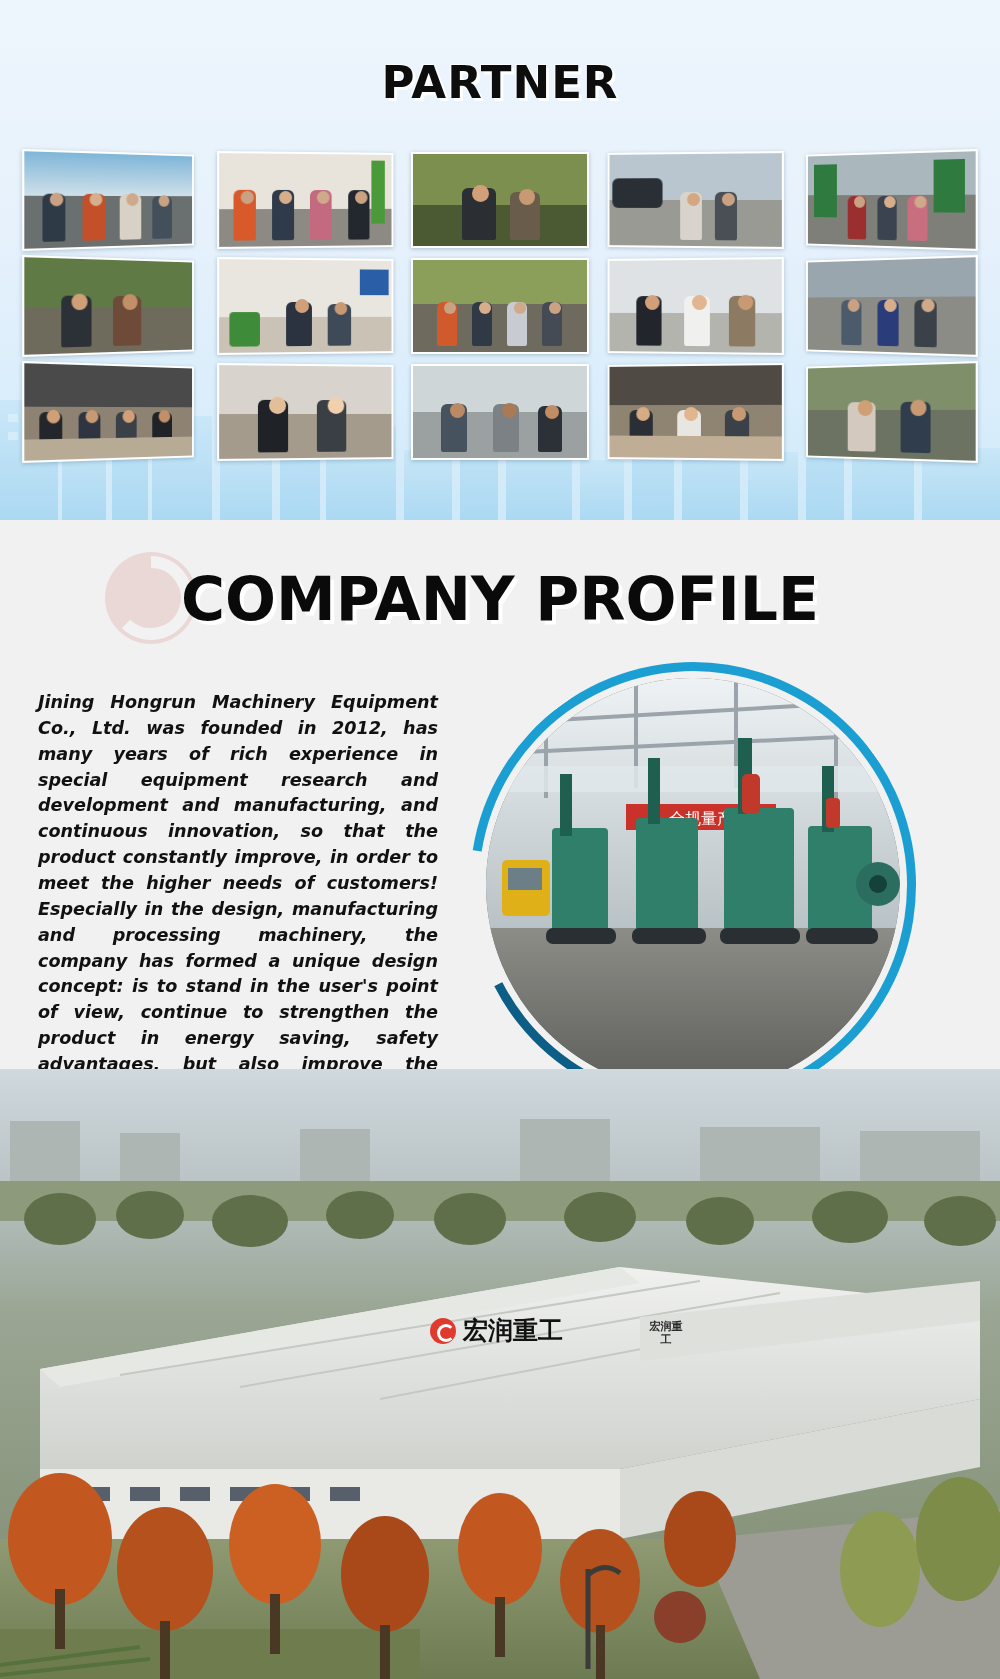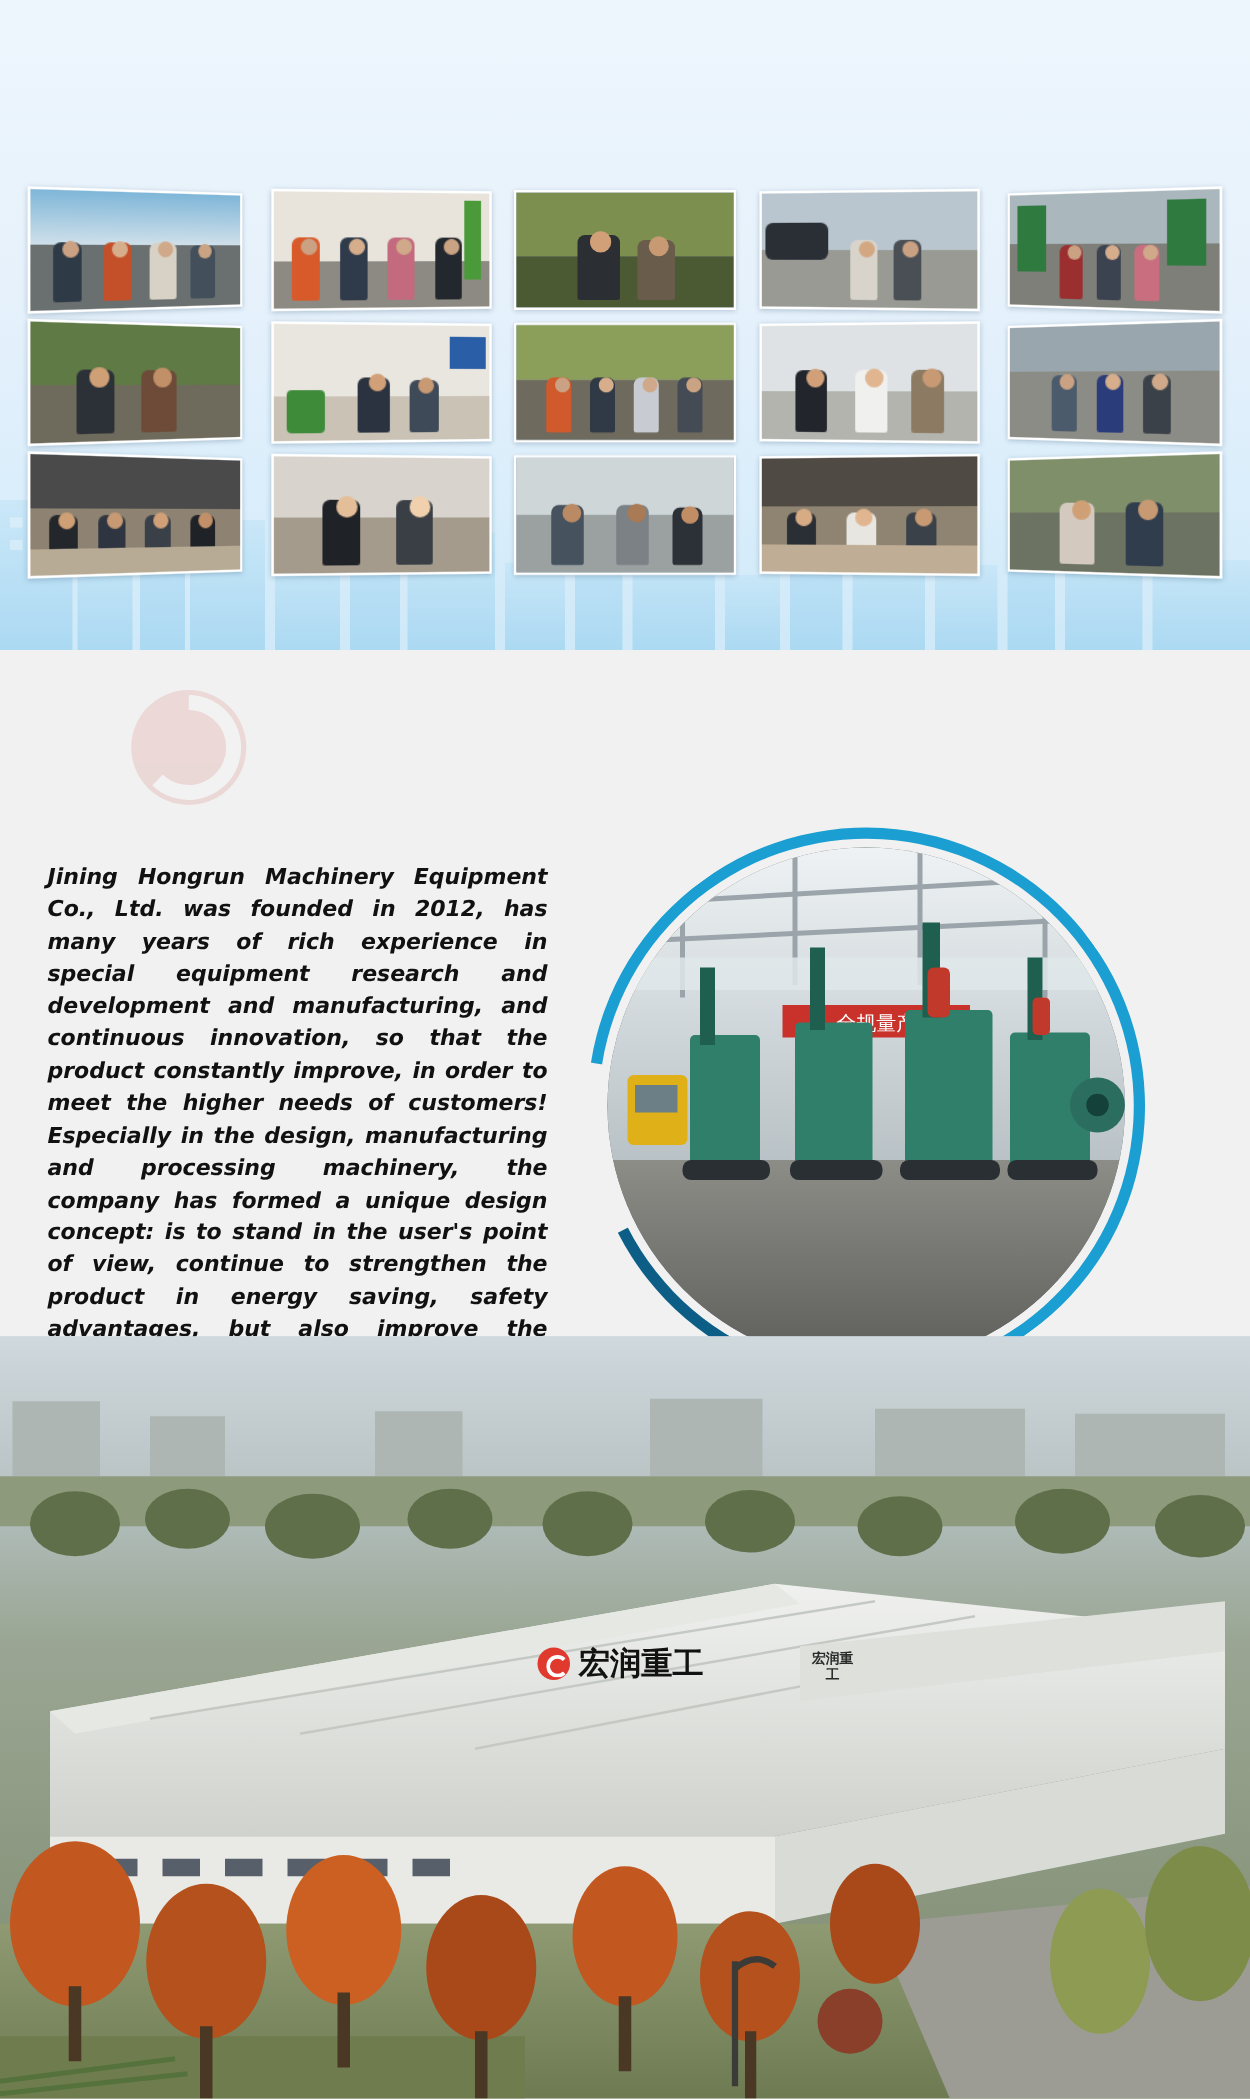--- a/index.html
+++ b/index.html
@@ -256,20 +256,21 @@
           <rect x="360" y="112" width="10" height="8"></rect>
         <rect x="520" y="120" width="10" height="8"></rect>
           <rect x="544" y="120" width="10" height="8"></rect>
         <rect x="690" y="114" width="10" height="8"></rect>
           <rect x="714" y="114" width="10" height="8"></rect>
         <rect x="862" y="110" width="10" height="8"></rect>
           <rect x="886" y="110" width="10" height="8"></rect>
       </g>
     </svg>
 
+    <div class="partner-title">PARTNER</div>
 
     <div class="photo-wall">
 
       <div class="prow r1">
         <div class="pcell">
           <div class="sky" style="background:linear-gradient(180deg,#7fb6d8,#cfe0ea)"></div>
           <div class="grnd" style="background:#6a6f70"></div>
           <div class="fig" style="left:10%;width:22px;height:46px;background:#2e3a46"></div>
             <div class="head" style="left:14%;bottom:44%;width:13px;height:13px;background:#caa183"></div>
           <div class="fig" style="left:32%;width:23px;height:46px;background:#c4502a"></div>
@@ -432,20 +433,21 @@
     </div>
   </section>
 
   <section class="profile-section">
 
     <svg class="watermark" viewBox="0 0 150 130">
       <circle cx="55" cy="58" r="46" fill="#c02c24"></circle>
       <path d="M55 22 a36 36 0 1 1 -25 62" fill="none" stroke="#ffffff" stroke-width="12"></path>
     </svg>
 
+    <h1 class="profile-title">COMPANY PROFILE</h1>
 
     <p class="profile-text">Jining Hongrun Machinery Equipment Co., Ltd. was founded in 2012, has many years of rich experience in special equipment research and development and manufacturing, and continuous innovation, so that the product constantly improve, in order to meet the higher needs of customers! Especially in the design, manufacturing and processing machinery, the company has formed a unique design concept: is to stand in the user's point of view, continue to strengthen the product in energy saving, safety advantages, but also improve the overall quality of the product. Let the user long-term use of equipment cost lower, more competitive!</p>
 
     <div class="ring-wrap">
       <div class="circle-photo">
         <svg viewBox="0 0 414 414" width="414" height="414">
           <defs>
             <linearGradient id="wsroof" x1="0" y1="0" x2="0" y2="1">
               <stop offset="0%" stop-color="#eef2f4"></stop>
               <stop offset="100%" stop-color="#b9c2c6"></stop>

